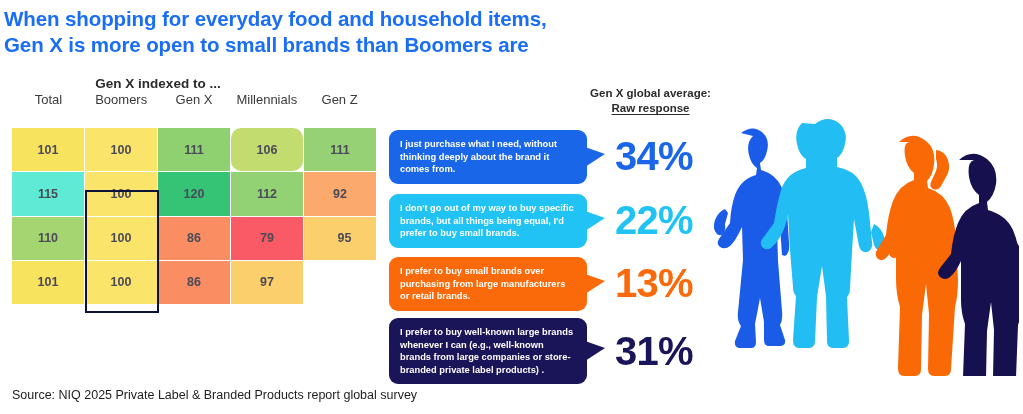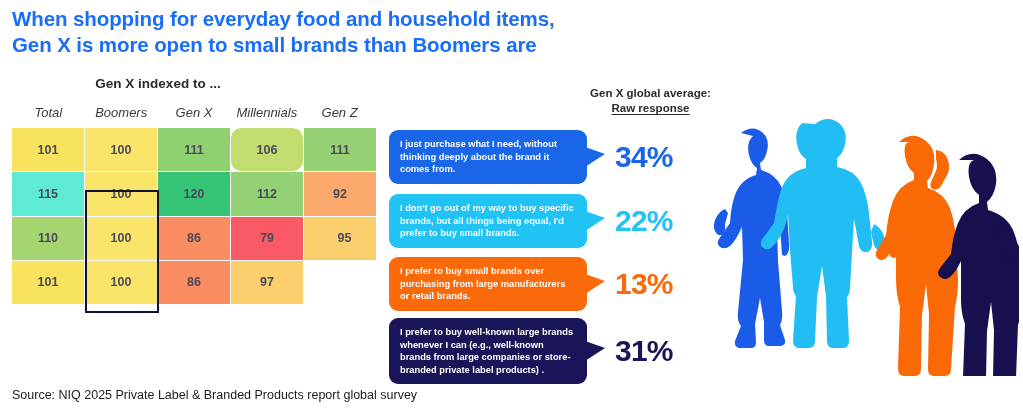--- a/index.html
+++ b/index.html
@@ -6,33 +6,33 @@
   html, body {
     width: 1023px; height: 414px;
     background: #ffffff;
     font-family: "Liberation Sans", sans-serif;
     overflow: hidden;
   }
   #root { position: relative; width: 1023px; height: 414px; }
 
   
   #title {
-    position: absolute; left: 12px; top: 6px; width: 640px;
+    position: absolute; left: 4px; top: 6px; width: 640px;
     font-size: 20.5px; font-weight: 700; line-height: 26px;
     color: #1a6ef5; letter-spacing: -0.1px;
   }
   #title .line { display: block; white-space: nowrap; }
 
   
   #table-header-group { position: absolute; left: 12px; top: 76px; width: 364px; }
   #indexed-to-label {
     text-align: center; font-size: 13.5px; font-weight: 700; color: #2b2b2b;
     width: 292px; margin-left: 0px;
   }
-  #col-headers { display: flex; width: 364px; margin-top: 14px; font-style: italic; }
+  #col-headers { display: flex; width: 364px; margin-top: 1px; }
   .col-header {
     flex: 1 1 0; text-align: center; font-size: 13px; color: #3a3a3a;
     font-weight: 400;
   }
 
   
   #heatmap {
     position: absolute; left: 12px; top: 128px;
     width: 364px; height: 176px;
     display: grid; grid-template-columns: repeat(5, 1fr);
@@ -68,21 +68,21 @@
   }
   .bubble .tail {
     position: absolute; right: -18px; top: 50%;
     width: 0; height: 0;
     border-top: 7px solid transparent;
     border-bottom: 13px solid transparent;
     border-left: 20px solid currentColor;
     transform: translateY(-50%);
   }
   .pct {
-    margin-left: 28px; font-size: 30px; font-weight: 700;
+    margin-left: 28px; font-size: 40px; font-weight: 700;
     letter-spacing: -0.8px; white-space: nowrap;
   }
 
   
   #silhouettes { position: absolute; left: 703px; top: 112px; width: 316px; height: 264px; }
   #silhouettes svg { display: block; width: 316px; height: 264px; }
 
   
   #source {
     position: absolute; left: 12px; top: 388px;

